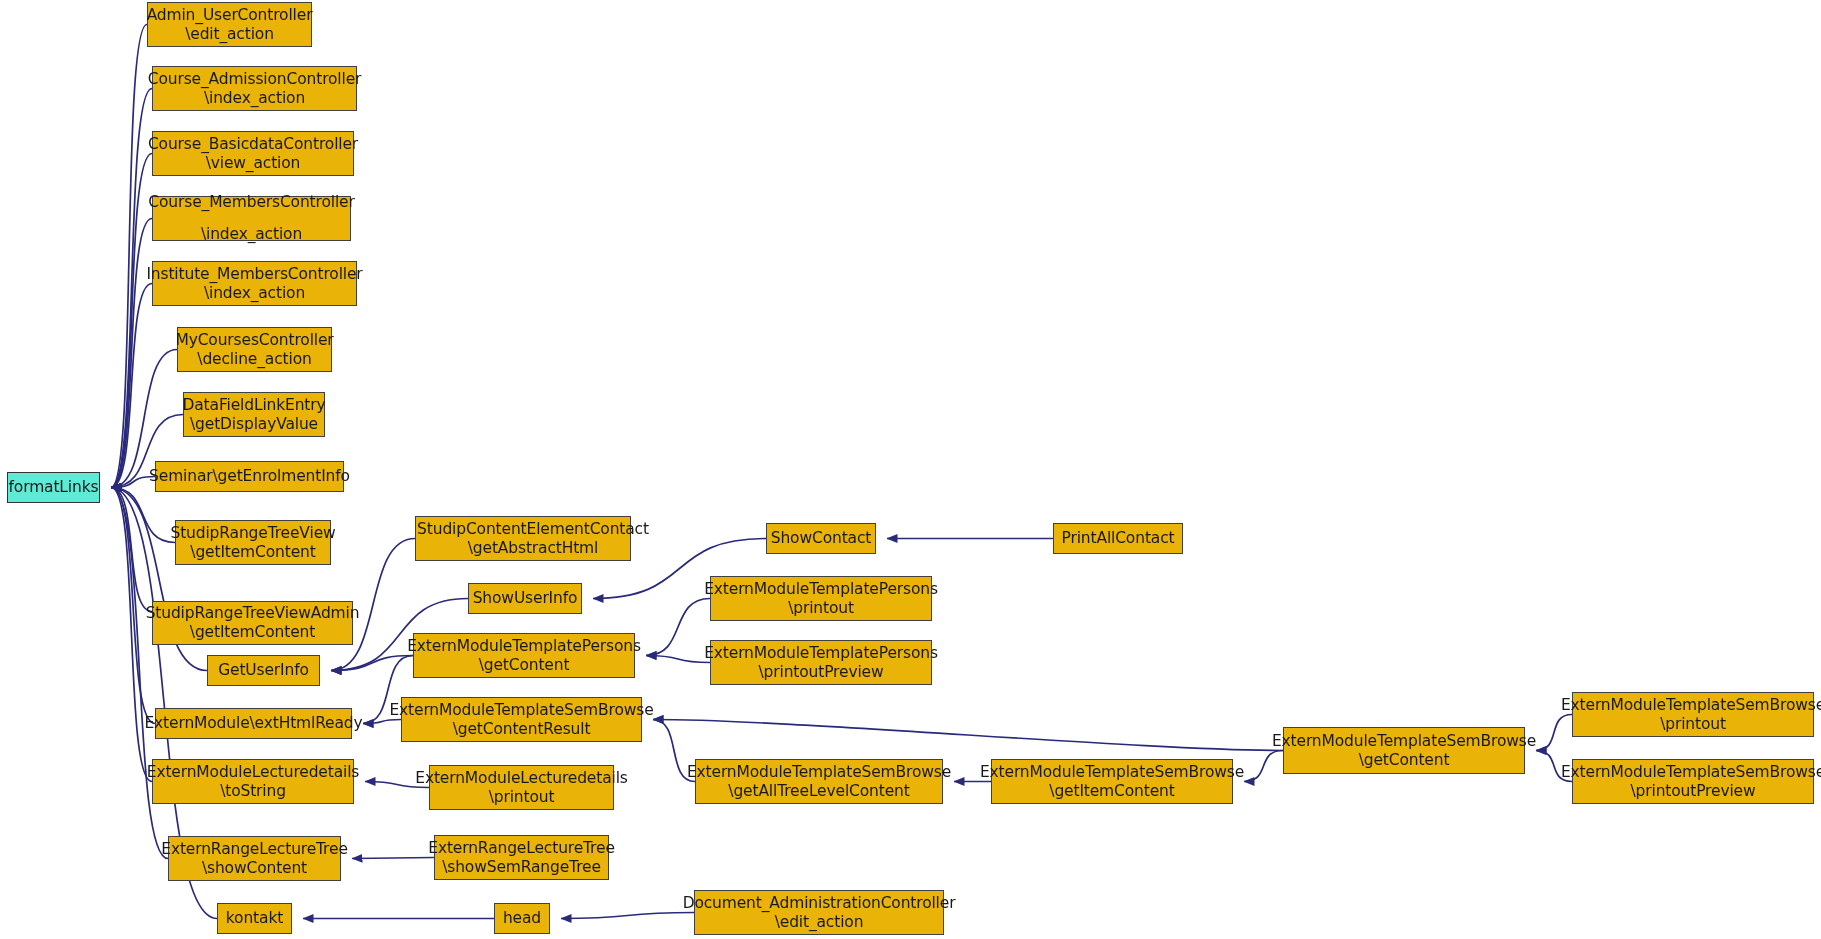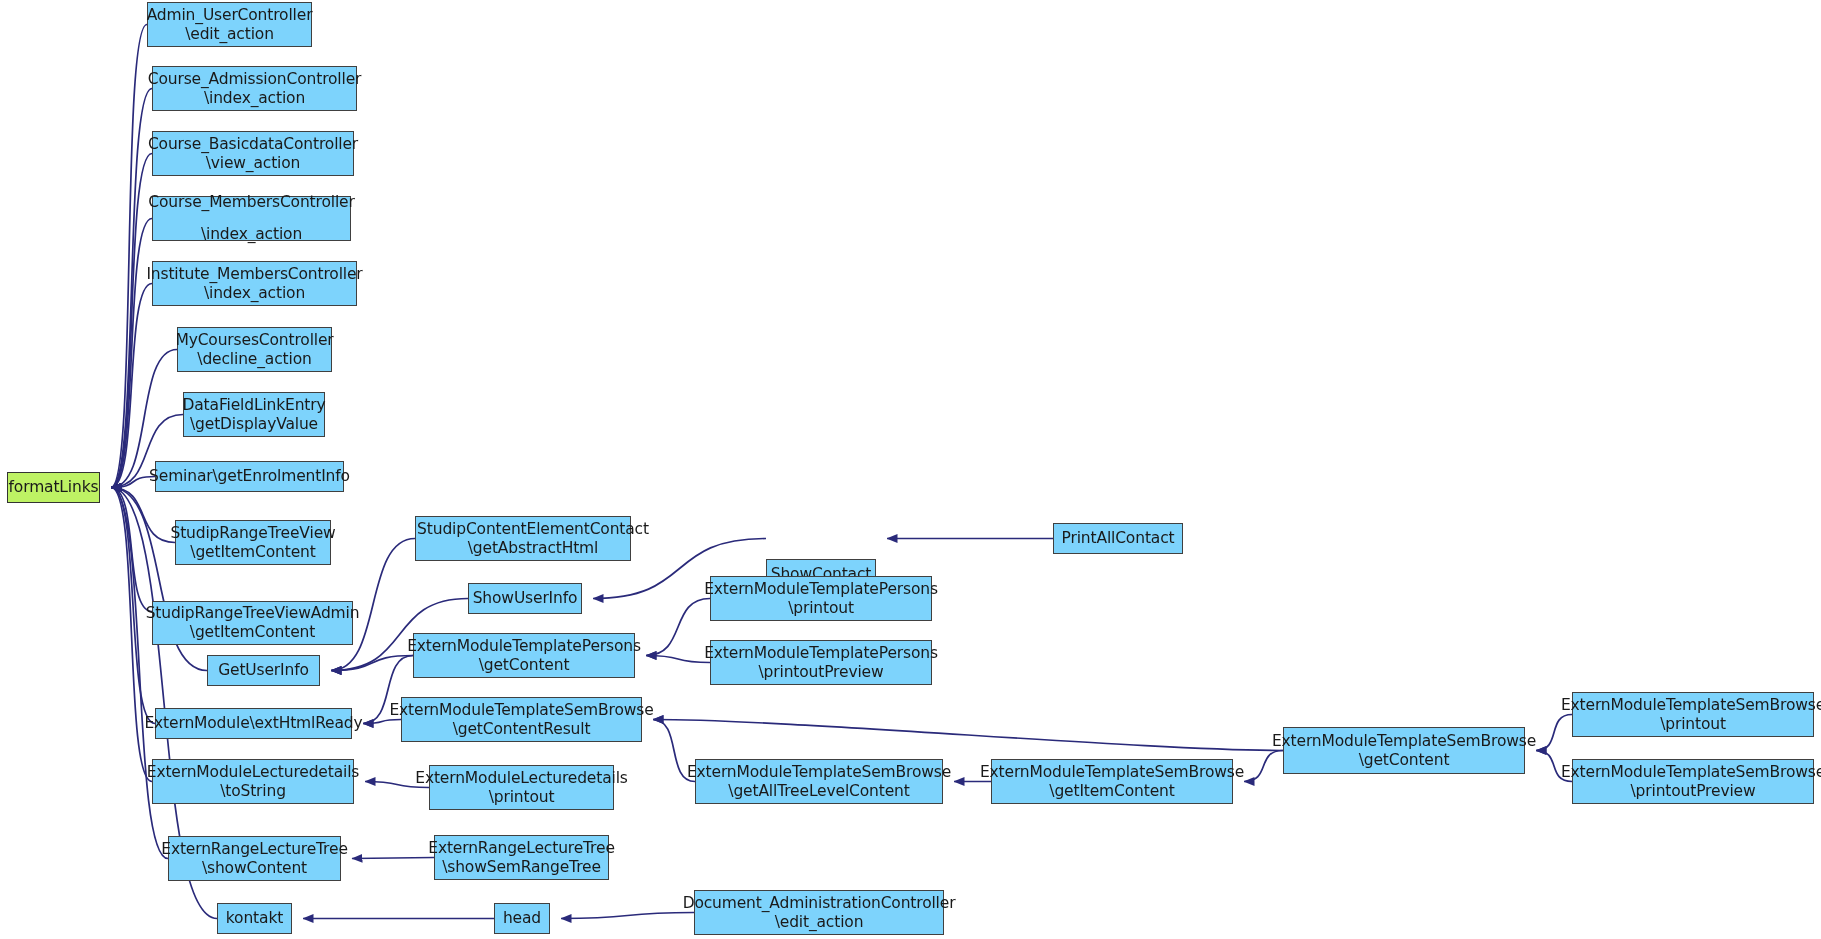--- a/index.html
+++ b/index.html
@@ -23,35 +23,35 @@
     left: 0;
     top: 0;
     width: 1821px;
     height: 939px;
     pointer-events: none;
   }
   .node {
     position: absolute;
     box-sizing: border-box;
     border: 1.4px solid #404040;
-    background: #7dd3fc;
+    background: #eab308;
     color: #1a1a1a;
     font-size: 15.5px;
     line-height: 1.22;
     text-align: center;
     display: flex;
     flex-direction: column;
     align-items: center;
     justify-content: center;
     white-space: pre;
     letter-spacing: -0.15px;
     cursor: pointer;
   }
   .node.root {
-    background: #bef264;
+    background: #5eead4;
     border-color: #333333;
   }
   .node .l1, .node .l2 {
     display: block;
   }
 </style>
 </head>
 <body>
 
 <div id="graph">
@@ -115,21 +115,21 @@
       <div class="node" style="left: 152px; top: 759px; width: 202px; height: 45px;"><span class="l1">ExternModuleLecturedetails</span><span class="l2">\toString</span></div>
       <div class="node" style="left: 168px; top: 836px; width: 173px; height: 45px;"><span class="l1">ExternRangeLectureTree</span><span class="l2">\showContent</span></div>
       <div class="node" style="left: 217px; top: 903px; width: 75px; height: 31px;"><span class="l1">kontakt</span></div>
       <div class="node" style="left: 415px; top: 516px; width: 216px; height: 45px; padding-left: 20px;"><span class="l1">StudipContentElementContact</span><span class="l2">\getAbstractHtml</span></div>
       <div class="node" style="left: 468px; top: 583px; width: 114px; height: 31px;"><span class="l1">ShowUserInfo</span></div>
       <div class="node" style="left: 413px; top: 633px; width: 222px; height: 45px;"><span class="l1">ExternModuleTemplatePersons</span><span class="l2">\getContent</span></div>
       <div class="node" style="left: 401px; top: 697px; width: 241px; height: 45px;"><span class="l1">ExternModuleTemplateSemBrowse</span><span class="l2">\getContentResult</span></div>
       <div class="node" style="left: 429px; top: 765px; width: 185px; height: 45px;"><span class="l1">ExternModuleLecturedetails</span><span class="l2">\printout</span></div>
       <div class="node" style="left: 434px; top: 835px; width: 175px; height: 45px;"><span class="l1">ExternRangeLectureTree</span><span class="l2">\showSemRangeTree</span></div>
       <div class="node" style="left: 494px; top: 903px; width: 56px; height: 31px; text-align: center;"><span class="l1">head</span></div>
-      <div class="node" style="left: 766px; top: 523px; width: 110px; height: 31px; margin-top: 36px;"><span class="l1">ShowContact</span></div>
+      <div class="node" style="left: 766px; top: 523px; width: 110px; height: 31px;"><span class="l1">ShowContact</span></div>
       <div class="node" style="left: 710px; top: 576px; width: 222px; height: 45px;"><span class="l1">ExternModuleTemplatePersons</span><span class="l2">\printout</span></div>
       <div class="node" style="left: 710px; top: 640px; width: 222px; height: 45px;"><span class="l1">ExternModuleTemplatePersons</span><span class="l2">\printoutPreview</span></div>
       <div class="node" style="left: 695px; top: 759px; width: 248px; height: 45px;"><span class="l1">ExternModuleTemplateSemBrowse</span><span class="l2">\getAllTreeLevelContent</span></div>
       <div class="node" style="left: 694px; top: 890px; width: 250px; height: 45px;"><span class="l1">Document_AdministrationController</span><span class="l2">\edit_action</span></div>
       <div class="node" style="left: 1053px; top: 523px; width: 130px; height: 31px;"><span class="l1">PrintAllContact</span></div>
       <div class="node" style="left: 991px; top: 759px; width: 242px; height: 45px;"><span class="l1">ExternModuleTemplateSemBrowse</span><span class="l2">\getItemContent</span></div>
       <div class="node" style="left: 1283px; top: 727px; width: 242px; height: 47px;"><span class="l1">ExternModuleTemplateSemBrowse</span><span class="l2">\getContent</span></div>
       <div class="node" style="left: 1572px; top: 692px; width: 242px; height: 45px;"><span class="l1">ExternModuleTemplateSemBrowse</span><span class="l2">\printout</span></div>
       <div class="node" style="left: 1572px; top: 759px; width: 242px; height: 45px;"><span class="l1">ExternModuleTemplateSemBrowse</span><span class="l2">\printoutPreview</span></div>
     </div>

